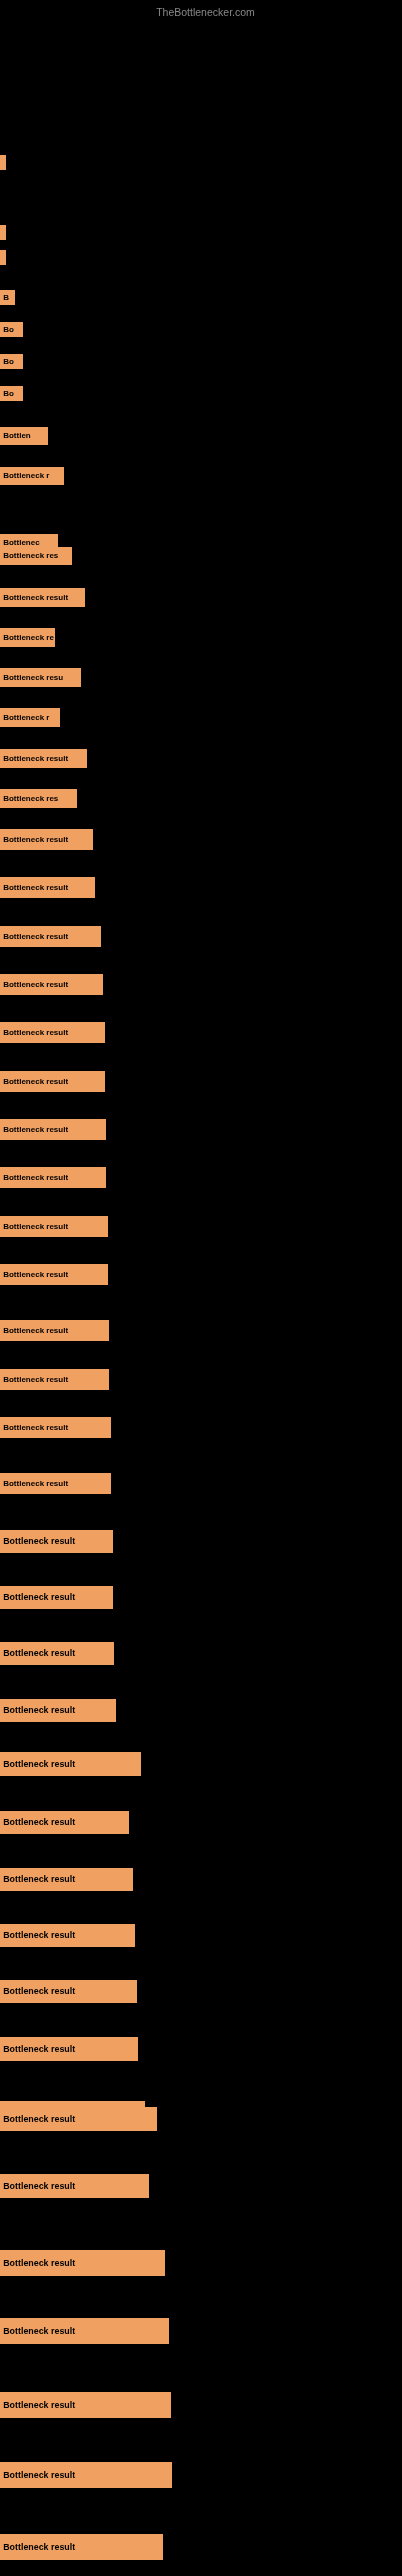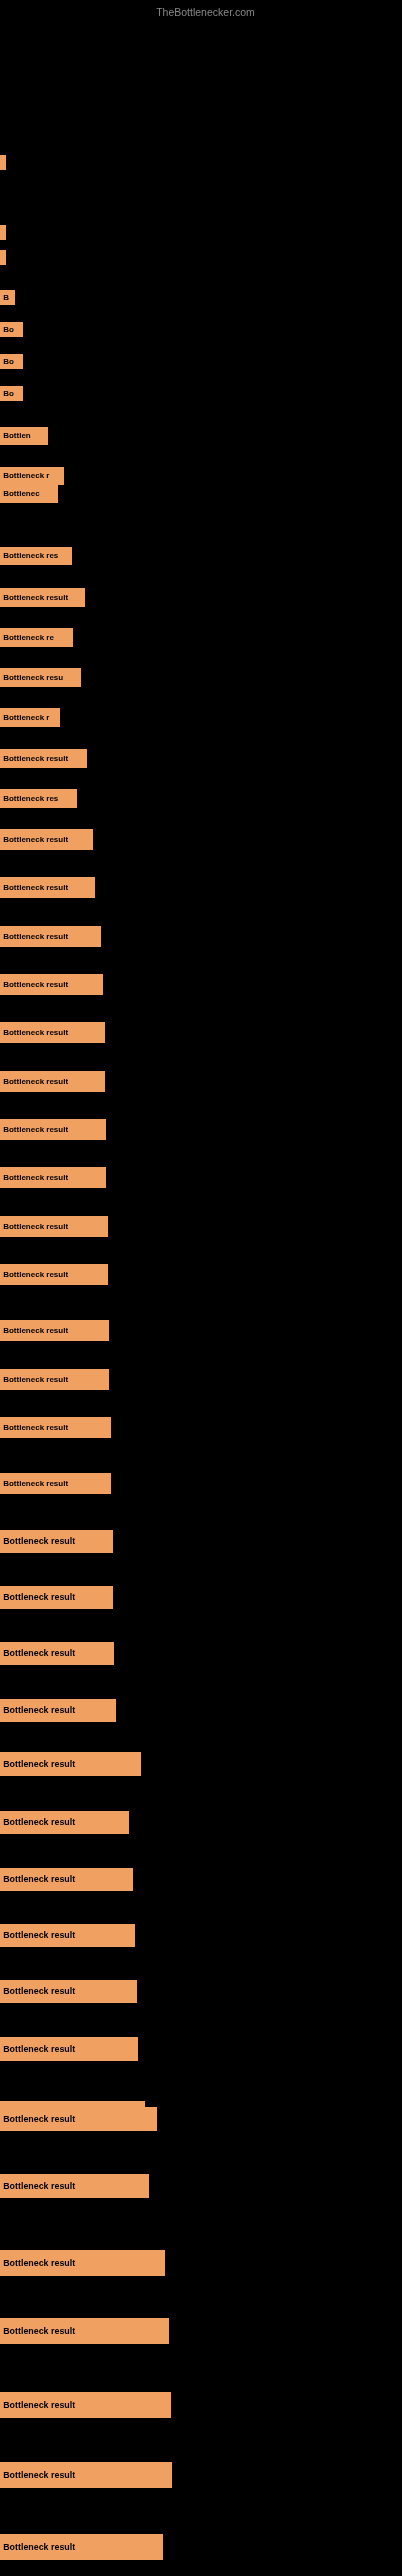--- a/index.html
+++ b/index.html
@@ -61,31 +61,31 @@
     </div>
     <div class="bar-container" style="top: 386px; left: 0px;">
       <div class="bar" style="width: 22.5px; height: 14.5px; font-size: 8px;">Bo</div>
     </div>
     <div class="bar-container" style="top: 427px; left: 0px;">
       <div class="bar" style="width: 48px; height: 17.7px; font-size: 8px;">Bottlen</div>
     </div>
     <div class="bar-container" style="top: 467px; left: 0px;">
       <div class="bar" style="width: 64px; height: 17.7px; font-size: 8px;">Bottleneck r</div>
     </div>
-    <div class="bar-container" style="top: 485px; left: 0px;">
+    <div class="bar-container" style="top: 534px; left: 0px;">
       <div class="bar" style="width: 58px; height: 17.7px; font-size: 8px;">Bottlenec</div>
     </div>
     <div class="bar-container" style="top: 547px; left: 0px;">
       <div class="bar" style="width: 72px; height: 17.7px; font-size: 8px;">Bottleneck res</div>
     </div>
     <div class="bar-container" style="top: 588px; left: 0px;">
       <div class="bar" style="width: 85px; height: 19.3px; font-size: 8px;">Bottleneck result</div>
     </div>
     <div class="bar-container" style="top: 628px; left: 0px;">
-      <div class="bar" style="width: 73px; height: 19.3px; font-size: 8px;">Bottleneck re</div>
+      <div class="bar" style="width: 55px; height: 19.3px; font-size: 8px;">Bottleneck re</div>
     </div>
     <div class="bar-container" style="top: 668px; left: 0px;">
       <div class="bar" style="width: 81px; height: 19.3px; font-size: 8px;">Bottleneck resu</div>
     </div>
     <div class="bar-container" style="top: 708px; left: 0px;">
       <div class="bar" style="width: 60px; height: 19.3px; font-size: 8px;">Bottleneck r</div>
     </div>
     <div class="bar-container" style="top: 749px; left: 0px;">
       <div class="bar" style="width: 87px; height: 19.3px; font-size: 8px;">Bottleneck result</div>
     </div>

